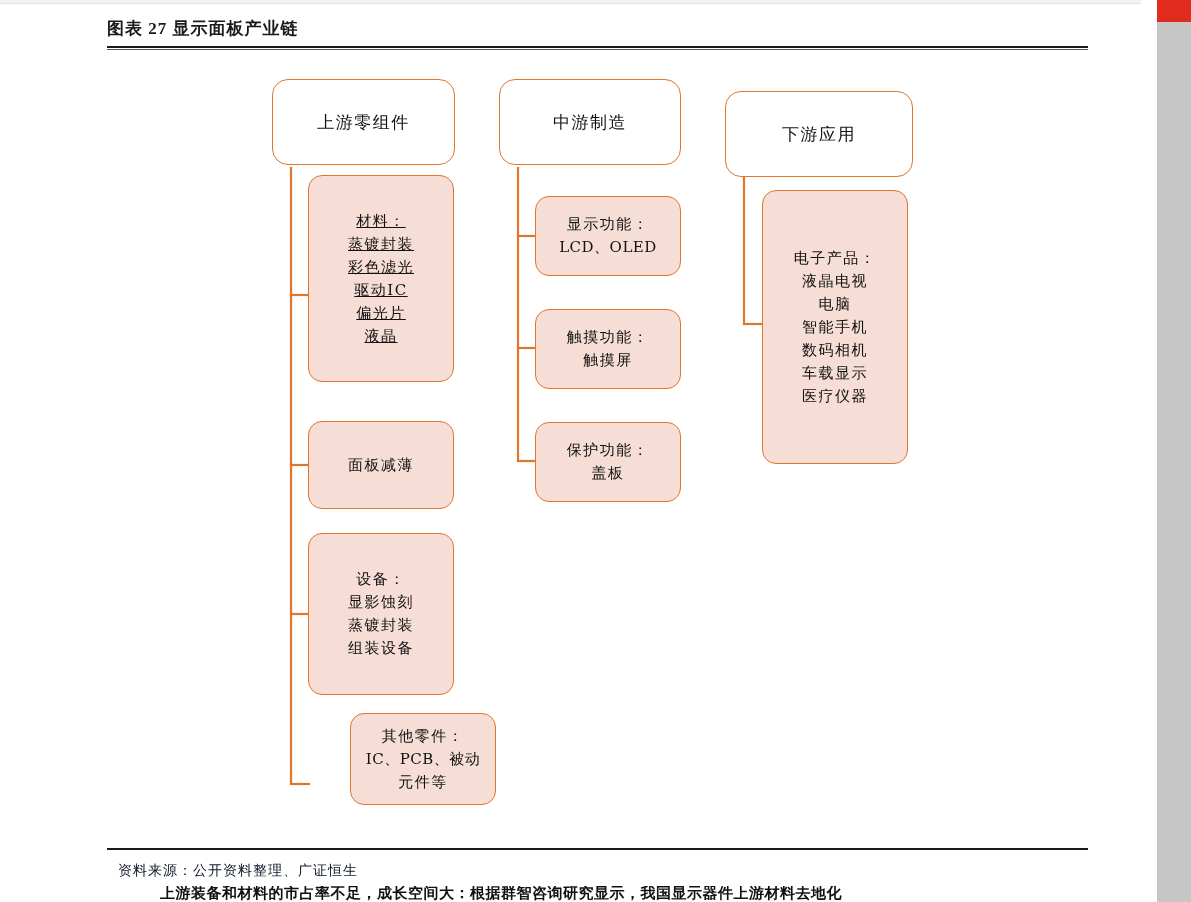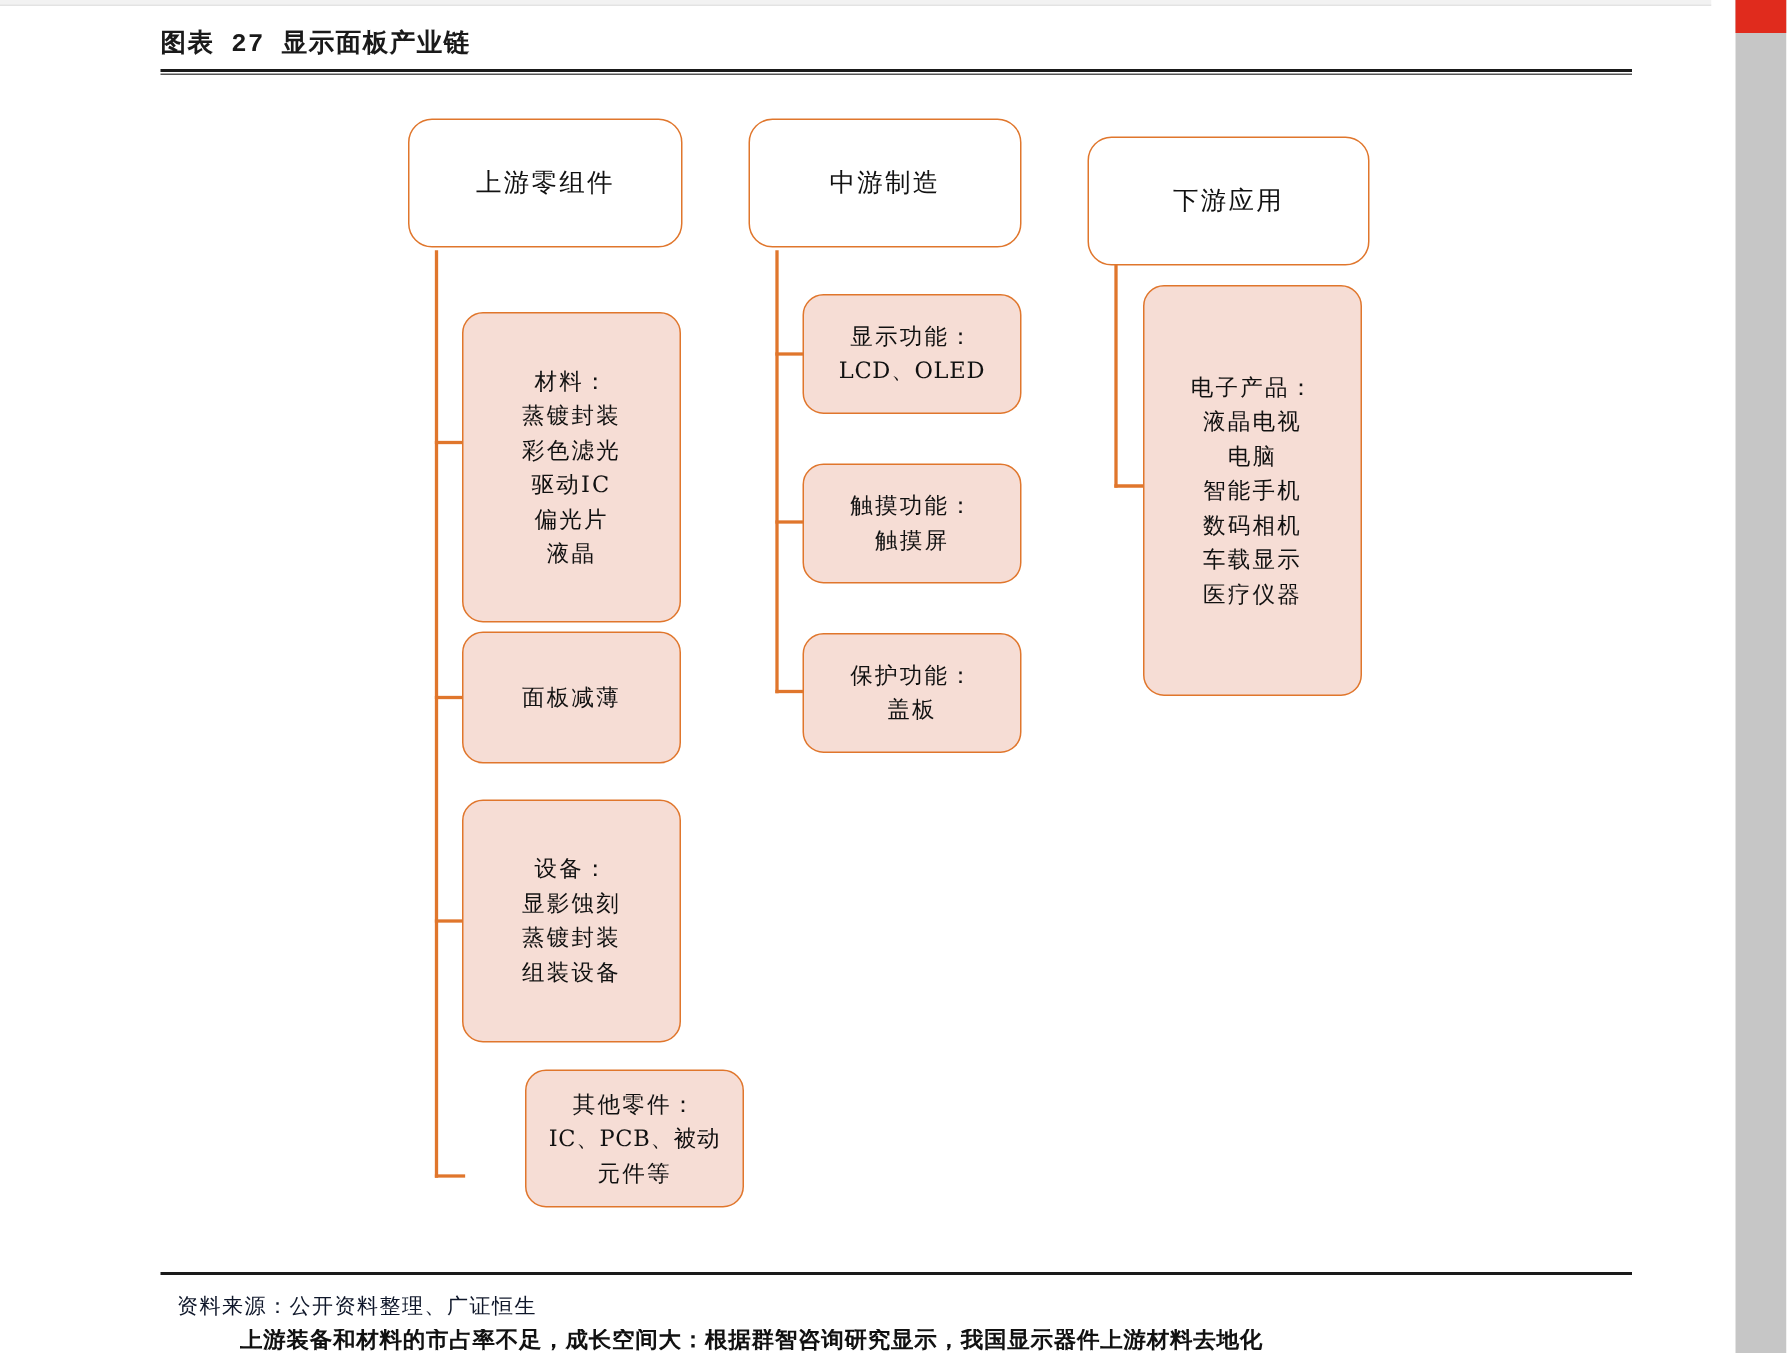--- a/index.html
+++ b/index.html
@@ -44,21 +44,21 @@
     background: #ffffff;
   }
 
   
   #figure-header {
     position: absolute;
     left: 107px; top: 17px;
     width: 981px;
   }
   #figure-title {
-    font-family: Liberation Mono, monospace;
+    font-family: Liberation Serif, serif;
     font-weight: bold;
     font-size: 17px;
     letter-spacing: 1px;
     color: #1a1a1a;
     padding-bottom: 6px;
     white-space: nowrap;
   }
   #figure-header-rule {
     width: 981px;
     height: 0;
@@ -187,21 +187,21 @@
   </div>
 
   <div class="node level1" style="left:499px; top:79px; width:182px; height:86px;">
     <span class="line">中游制造</span>
   </div>
 
   <div class="node level1" style="left:725px; top:91px; width:188px; height:86px;">
     <span class="line">下游应用</span>
   </div>
 
-  <div class="node child" style="left:308px; top:208px; width:146px; height:207px;">
+  <div class="node child" style="left:308px; top:175px; width:146px; height:207px;text-decoration:underline;">
     <span class="line">材料：</span>
     <span class="line">蒸镀封装</span>
     <span class="line">彩色滤光</span>
     <span class="line">驱动IC</span>
     <span class="line">偏光片</span>
     <span class="line">液晶</span>
   </div>
 
   <div class="node child" style="left:308px; top:421px; width:146px; height:88px;">
     <span class="line">面板减薄</span>

